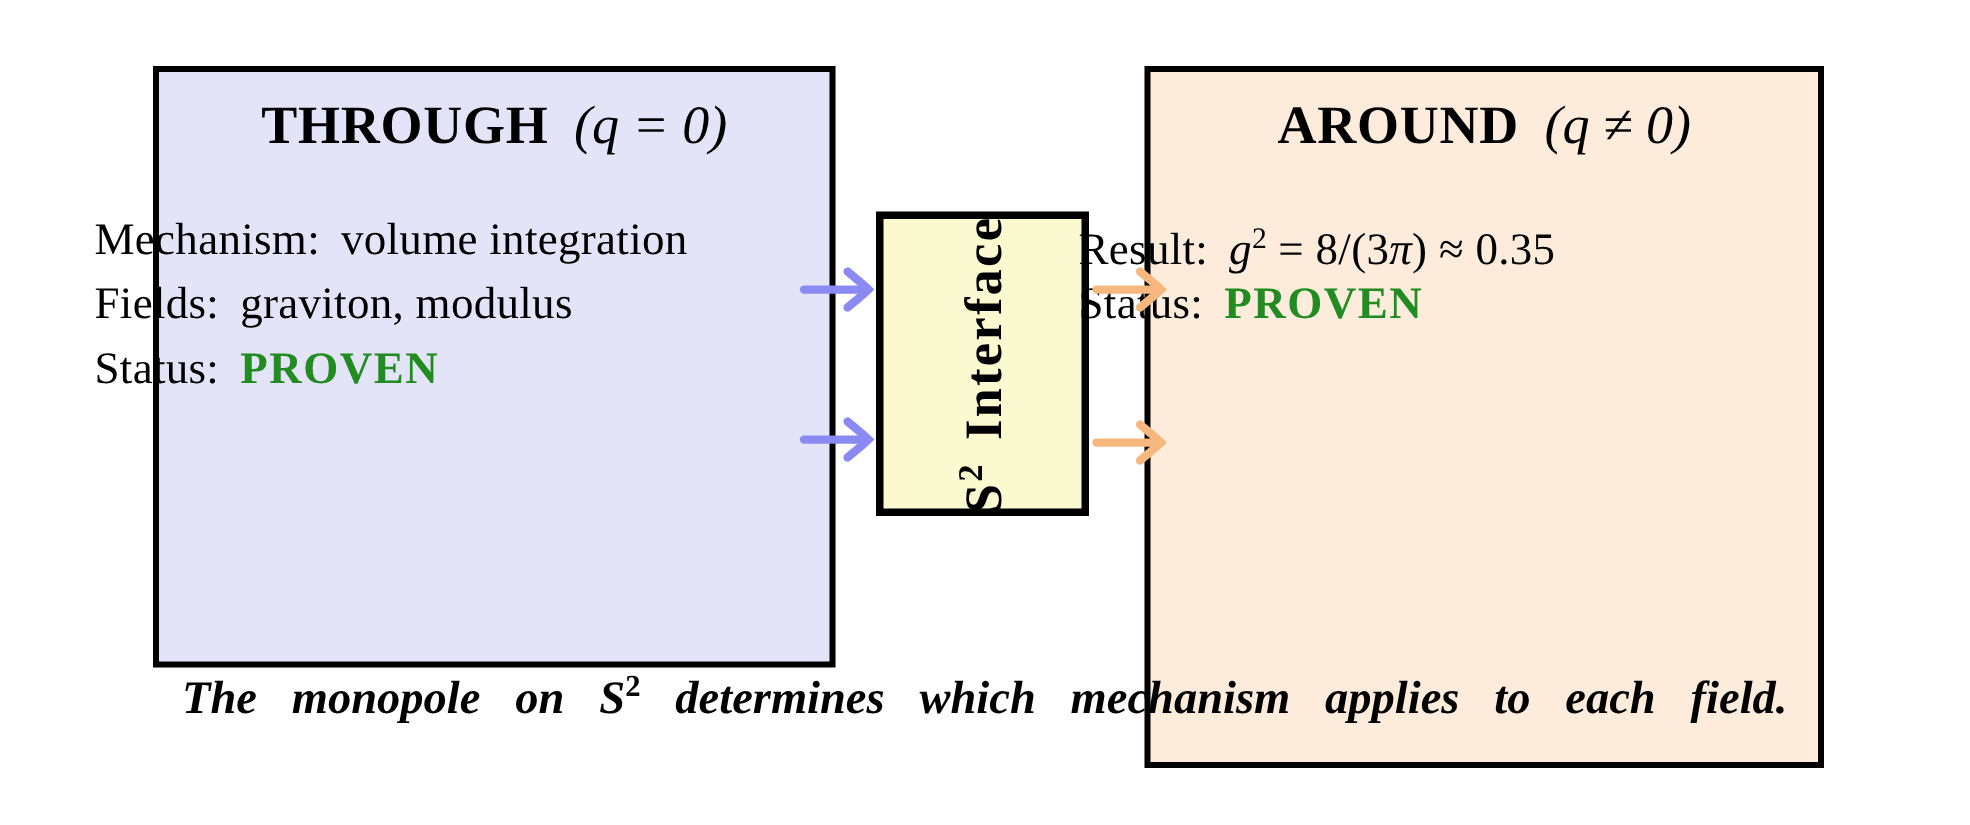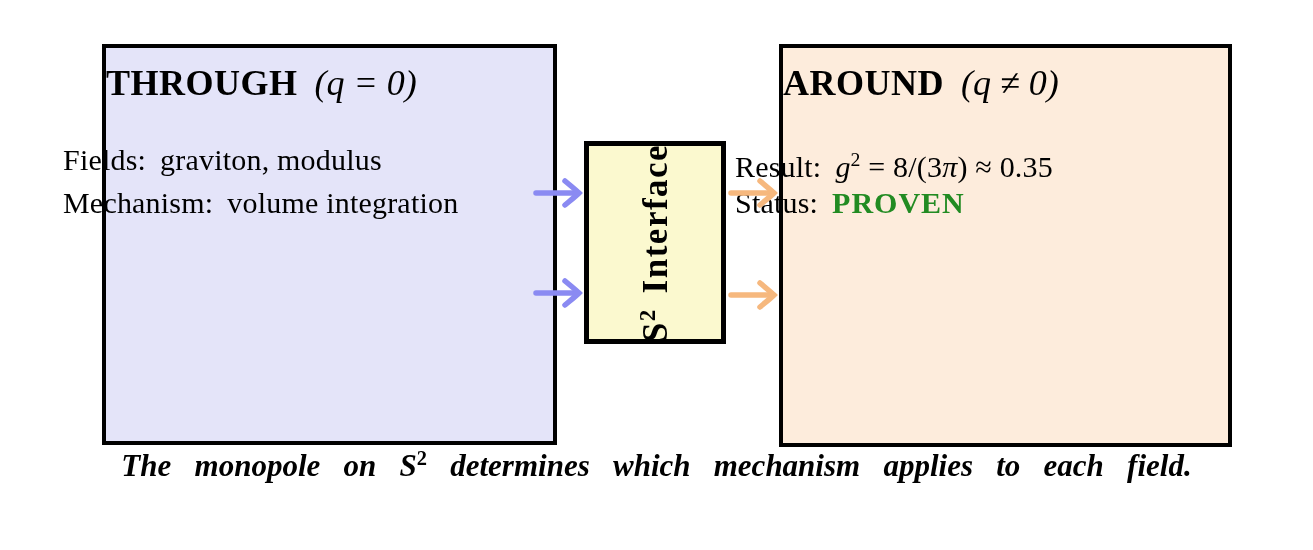--- a/index.html
+++ b/index.html
@@ -11,27 +11,27 @@
     font-family: "Liberation Serif", "DejaVu Serif", serif;
     color: #000;
     overflow: hidden;
   }
   .box {
     position: absolute;
     border: 4px solid #000;
     box-sizing: border-box;
   }
   .through { left: 102px; top: 44px; width: 455px; height: 401px; }
-  .around  { left: 779px; top: 44px; width: 453px; height: 403px; }
+  .around  { left: 763px; top: 44px; width: 453px; height: 468px; }
   .mid     { left: 584px; top: 141px; width: 142px; height: 203px; border-width: 5px; overflow: visible; }
 
   .box-title {
     position: absolute;
     top: 14px; left: 0; right: 0;
-    text-align: left;
+    text-align: center;
     font-size: 36px;
     white-space: nowrap;
   }
   .tb { font-weight: bold; letter-spacing: 0.5px; }
   .tm { font-style: italic; margin-left: 8px; }
 
   .box-body {
     position: absolute;
     top: 90px;
     font-size: 30px;
@@ -77,22 +77,23 @@
 <body>
 
 <div class="canvas">
 
   <div class="box through" style="background: rgb(228, 228, 249);">
     <div class="box-title">
       <span class="tb">THROUGH</span>
       <span class="tm">(q = 0)</span>
     </div>
     <div class="box-body">
+      <div class="row"><span class="lbl">Mechanism:</span><span>volume integration</span></div>
       <div class="row"><span class="lbl">Fields:</span><span>graviton, modulus</span></div>
-      <div class="row"><span class="lbl">Mechanism:</span><span>volume integration</span></div>
+      <div class="row"><span class="lbl">Status:</span><span class="proven" style="color: rgb(34, 139, 34);">PROVEN</span></div>
     </div>
   </div>
 
   <div class="box mid" style="background: rgb(251, 249, 207);">
     <div class="interface-label">
       <span>S</span><sup class="msup">2</sup>
       <span>Interface</span>
     </div>
   </div>
 

